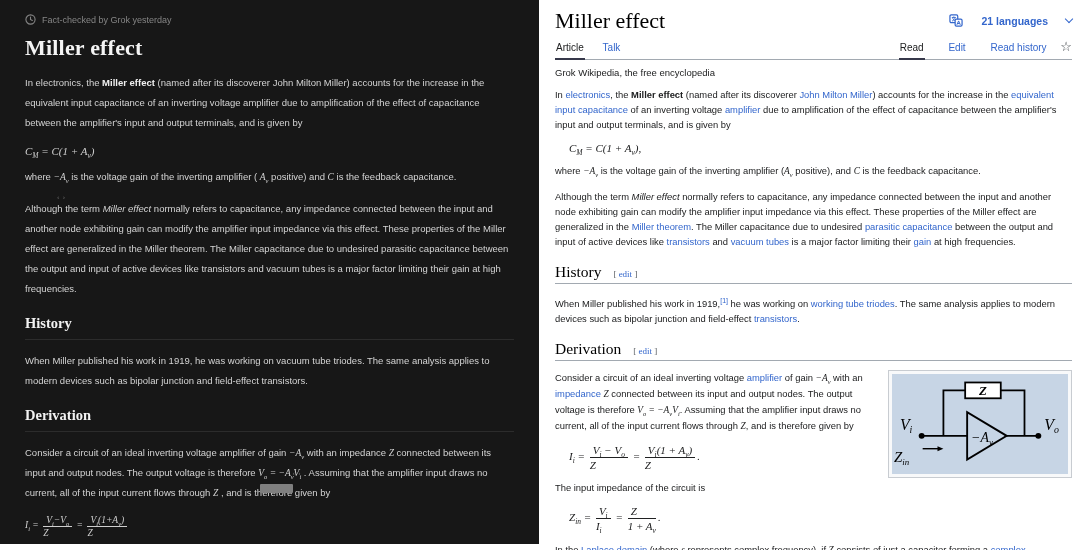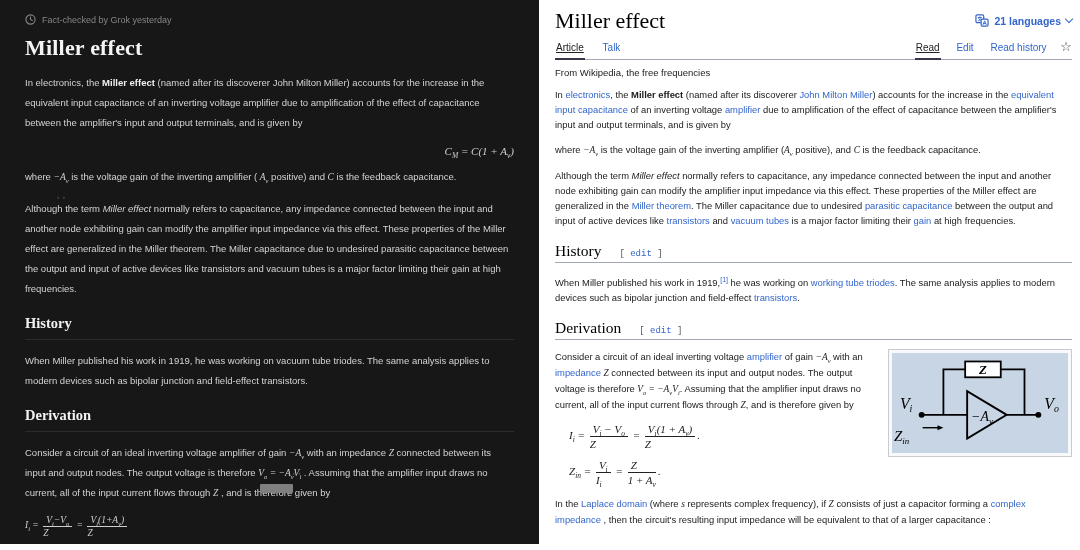--- a/index.html
+++ b/index.html
@@ -9,58 +9,58 @@
   .grok-panel{position:absolute;left:0;top:0;width:539px;height:544px;background:#171717;
               box-sizing:border-box;padding:14px 25px 10px;color:#d6d6d6;}
   .fact-row{display:flex;align-items:center;gap:6px;color:#858585;font-size:9px;}
   .g-title{font-family:"Liberation Serif",serif;font-size:22px;font-weight:700;color:#f4f4f4;
            margin:10px 0 12px;letter-spacing:.2px;}
   .g-p{font-size:9.5px;line-height:20px;margin:0 0 12px;color:#d4d4d4;}
   .g-p b{color:#f0f0f0;}
   .g-h2{font-family:"Liberation Serif",serif;font-size:14.5px;font-weight:700;color:#f2f2f2;
         border-bottom:1px solid #2c2c2c;padding-bottom:7px;margin:16px 0 11px;}
   .g-display{font-size:9.5px;color:#cfcfcf;margin:2px 0 12px;}
-  .g-center{text-align:right;font-size:11px;margin:2px 0 10px;}
+  .g-center{text-align:left;font-size:11px;margin:2px 0 10px;}
   
   .math{font-family:"Liberation Serif",serif;font-style:italic;white-space:pre-wrap;}
   .math sub{font-size:68%;font-style:italic;line-height:0;}
   .frac{display:inline-block;text-align:left;vertical-align:-0.85em;line-height:1.1;margin:0 2px;}
   .frac .num{display:block;border-bottom:1px solid currentColor;padding:0 3px 1px;}
   .frac .den{display:block;padding-top:1px;}
   .mh{position:relative;display:inline-block;}
   .mh::after{content:"\2039   \203A";position:absolute;top:98%;left:50%;transform:translateX(-50%);
              font-size:7px;color:#7a7a7a;white-space:pre;font-style:normal;}
   .msel{position:relative;display:inline-block;}
   .msel::after{content:"";position:absolute;top:103%;left:2px;right:8px;height:9px;background:#7f7f7f;
                border-radius:1px;}
   .msel::before{content:"\2039";position:absolute;top:107%;left:-4px;font-size:7px;color:#8a8a8a;font-style:normal;}
   
   .wiki-panel{position:absolute;left:545px;top:0;width:535px;height:550px;background:#fff;
               box-sizing:border-box;padding:6px 8px 0 10px;color:#202122;}
   .w-header{display:flex;justify-content:space-between;align-items:flex-start;}
   .w-h1{font-family:"Liberation Serif",serif;font-size:22px;font-weight:400;margin:2px 0 0;color:#000;}
-  .lang{color:#3366cc;font-size:10.5px;font-weight:bold;display:flex;align-items:center;gap:5px;
+  .lang{color:#3366cc;font-size:10.5px;font-weight:bold;display:flex;align-items:center;gap:18px;
         margin-top:8px;cursor:pointer;text-align:right;}
   .caret{width:5px;height:5px;border-right:1.5px solid #3366cc;border-bottom:1.5px solid #3366cc;
          transform:rotate(45deg);margin-top:-3px;}
   .tabbar{display:flex;justify-content:space-between;align-items:flex-end;border-bottom:1px solid #a2a9b1;
           margin-top:4px;font-size:10px;}
   .tabs-left .tab{margin-right:14px;}
-  .tabs-right .tab{margin-left:12px;}
+  .tabs-right .tab{margin-left:20px;}
   .tab{display:inline-block;padding:4px 1px 5px;cursor:pointer;}
-  .tab.active{color:#202122;border-bottom:2px solid #36384a;margin-bottom:-1px;text-decoration:underline;}
+  .tab.active{color:#202122;border-bottom:2px solid #36384a;margin-bottom:-1px;}
   .tab-link{color:#3366cc;}
   .star{font-size:13px;color:#3a3f44;margin-left:10px;cursor:pointer;line-height:1;}
   .w-sub{font-size:9.5px;margin:7px 0 9px;color:#202122;}
   .w-p{font-size:9.4px;line-height:15px;margin:0 0 10px;}
   .wlink{color:#3366cc;text-decoration:none;cursor:pointer;}
   .ref{color:#3366cc;font-size:7px;cursor:pointer;}
   .w-h2{font-family:"Liberation Serif",serif;font-size:15.5px;font-weight:400;color:#000;
         border-bottom:1px solid #a2a9b1;padding-bottom:2px;margin:14px 0 9px;}
-  .editsec{font-size:9px;font-family:Liberation Mono, monospace;color:#54595d;margin-left:14px;}
+  .editsec{font-size:9px;font-family:Liberation Serif, serif;color:#54595d;margin-left:8px;}
   .w-display{font-size:11px;margin:1px 0 9px 14px;color:#202122;}
   
   .thumb{float:right;width:184px;border:1px solid #c8ccd1;background:#f8f9fa;padding:3px;
          box-sizing:border-box;margin:0 0 8px 13px;}
   .thumb-img{background:#c7d5e5;height:100px;cursor:pointer;}
   .thumb-cap{font-size:8.4px;line-height:11.5px;color:#202122;padding:4px 2px 1px;position:relative;}
   .expand-icon{float:right;margin:0 0 2px 4px;cursor:pointer;}
   .clearfix{clear:both;}
   svg text{font-family:"Liberation Serif",serif;}
 </style>
@@ -107,22 +107,23 @@
       <span class="tab active">Article</span>
       <span class="tab tab-link">Talk</span>
     </div>
     <div class="tabs-right">
       <span class="tab active">Read</span>
       <span class="tab tab-link">Edit</span>
       <span class="tab tab-link">Read history</span>
       <span class="star">☆</span>
     </div>
   </div>
-  <div class="w-sub">From Wikipedia, the free frequencies</div>
+  <div class="w-sub">Grok Wikipedia, the free encyclopedia</div>
   <p class="w-p">In <a class="wlink" href="#">electronics</a>, the <b>Miller effect</b> (named after its discoverer <a class="wlink" href="#">John Milton Miller</a>) accounts for the increase in the <a class="wlink" href="#">equivalent input capacitance</a> of an inverting voltage <a class="wlink" href="#">amplifier</a> due to amplification of the effect of capacitance between the amplifier's input and output terminals, and is given by</p>
+  <div class="w-display"><span class="math">C<sub>M</sub> = C(1 + A<sub>v</sub>),</span></div>
   <p class="w-p">where <span class="math">−A<sub>v</sub></span> is the voltage gain of the inverting amplifier (<span class="math">A<sub>v</sub></span> positive), and <span class="math">C</span> is the feedback capacitance.</p>
   <p class="w-p">Although the term <i>Miller effect</i> normally refers to capacitance, any impedance connected between the input and another node exhibiting gain can modify the amplifier input impedance via this effect. These properties of the Miller effect are generalized in the <a class="wlink" href="#">Miller theorem</a>. The Miller capacitance due to undesired <a class="wlink" href="#">parasitic capacitance</a> between the output and input of active devices like <a class="wlink" href="#">transistors</a> and <a class="wlink" href="#">vacuum tubes</a> is a major factor limiting their <a class="wlink" href="#">gain</a> at high frequencies.</p>
 
   <h2 class="w-h2">
     <span>History</span>
     <span class="editsec"><span>[</span> <a class="wlink">edit</a> <span>]</span></span>
   </h2>
   <p class="w-p">When Miller published his work in 1919,<sup class="ref">[1]</sup> he was working on <a class="wlink" href="#">working tube triodes</a>. The same analysis applies to modern devices such as bipolar junction and field-effect <a class="wlink" href="#">transistors</a>.</p>
 
   <h2 class="w-h2">
@@ -147,17 +148,18 @@
         <text x="154" y="56" font-size="16" font-style="italic"><tspan>V</tspan><tspan font-size="10" dy="3">o</tspan></text>
         <text x="2" y="88" font-size="15" font-style="italic"><tspan>Z</tspan><tspan font-size="9" dy="3">in</tspan></text>
         <line x1="31" y1="75" x2="48" y2="75" stroke="#000" stroke-width="1.4"></line>
         <polygon points="52,75 46,72.5 46,77.5" fill="#000"></polygon>
       </svg>
     </div>
   </div>
 
   <p class="w-p">Consider a circuit of an ideal inverting voltage <a class="wlink" href="#">amplifier</a> of gain <span class="math">−A<sub>v</sub></span> with an <a class="wlink" href="#">impedance</a> <span class="math">Z</span> connected between its input and output nodes. The output voltage is therefore <span class="math">V<sub>o</sub> = −A<sub>v</sub>V<sub>i</sub></span>. Assuming that the amplifier input draws no current, all of the input current flows through <span class="math">Z</span>, and is therefore given by</p>
   <div class="w-display"><span class="math">I<sub>i</sub> = </span><span class="frac"><span class="num"><span class="math">V<sub>i</sub> − V<sub>o</sub></span></span><span class="den"><span class="math">Z</span></span></span><span class="math"> = </span><span class="frac"><span class="num"><span class="math">V<sub>i</sub>(1 + A<sub>v</sub>)</span></span><span class="den"><span class="math">Z</span></span></span><span class="math">.</span></div>
+  <p class="w-p">The input impedance of the circuit is</p>
   <div class="w-display"><span class="math">Z<sub>in</sub> = </span><span class="frac"><span class="num"><span class="math">V<sub>i</sub></span></span><span class="den"><span class="math">I<sub>i</sub></span></span></span><span class="math"> = </span><span class="frac"><span class="num"><span class="math">Z</span></span><span class="den"><span class="math">1 + A<sub>v</sub></span></span></span><span class="math">.</span></div>
   <p class="w-p">In the <a class="wlink" href="#">Laplace domain</a> (where <span class="math">s</span> represents complex frequency), if <span class="math">Z</span> consists of just a capacitor forming a <a class="wlink" href="#">complex impedance</a> , then the circuit's resulting input impedance will be equivalent to that of a larger capacitance :</p>
 
   <div class="clearfix"></div>
 </div>
 
 </body></html>

